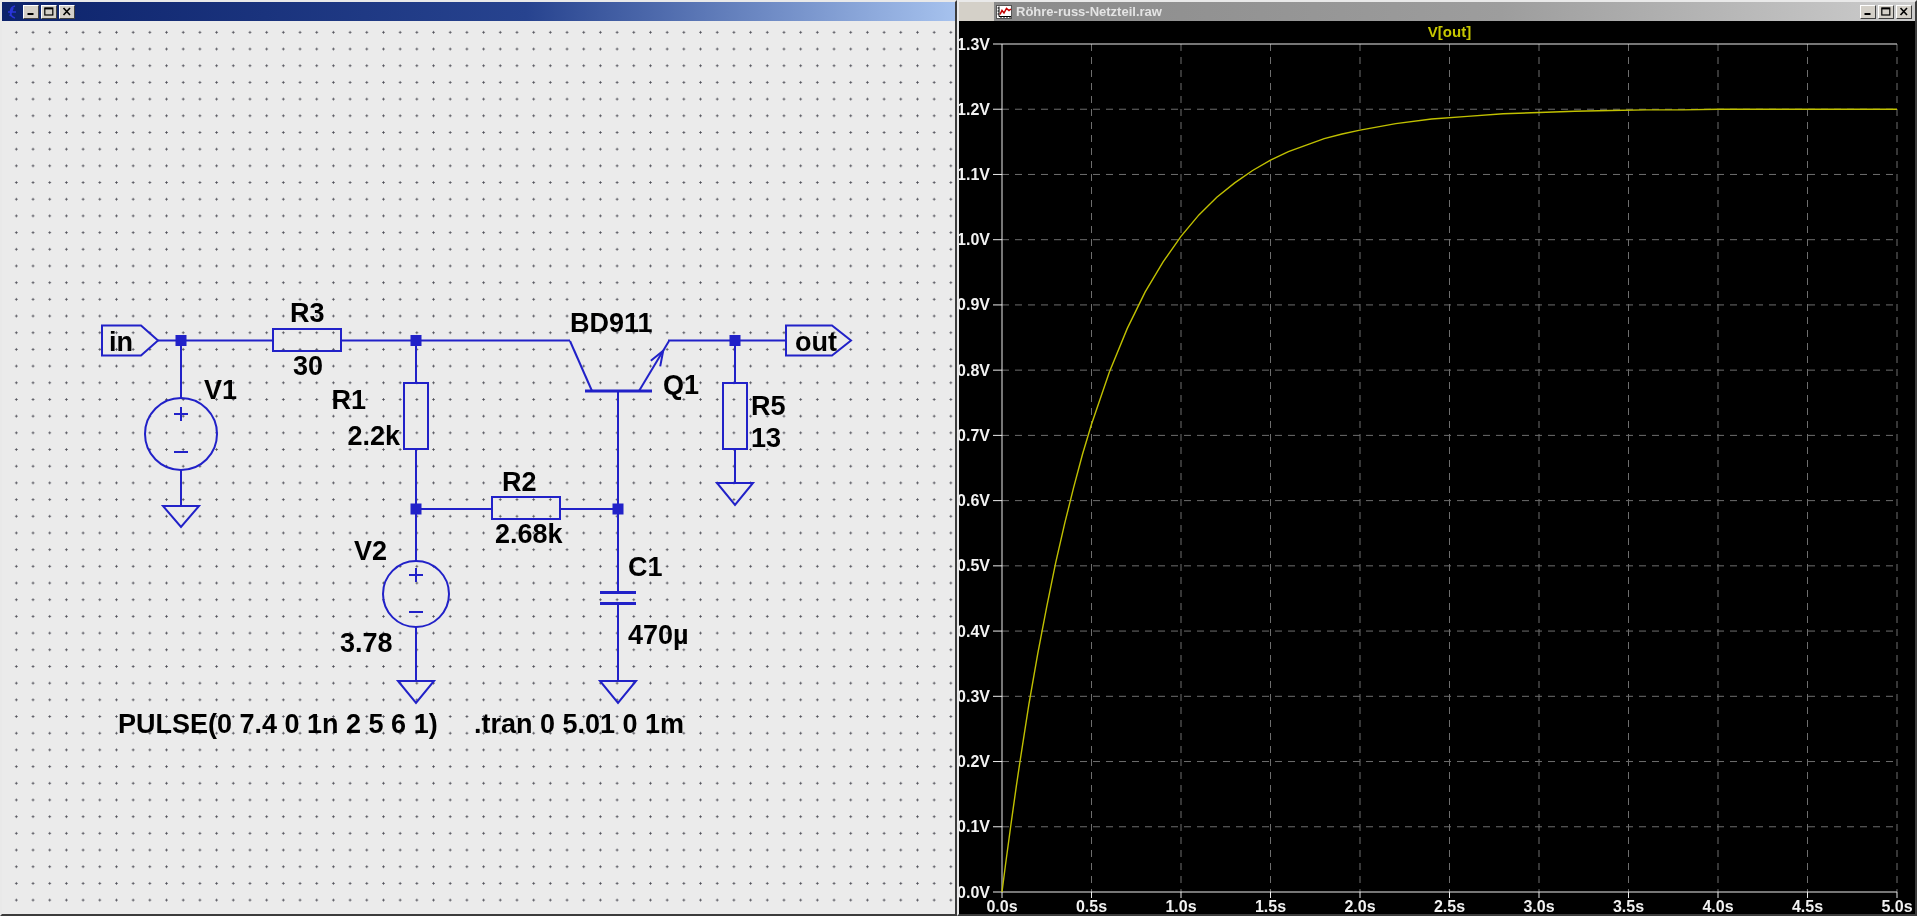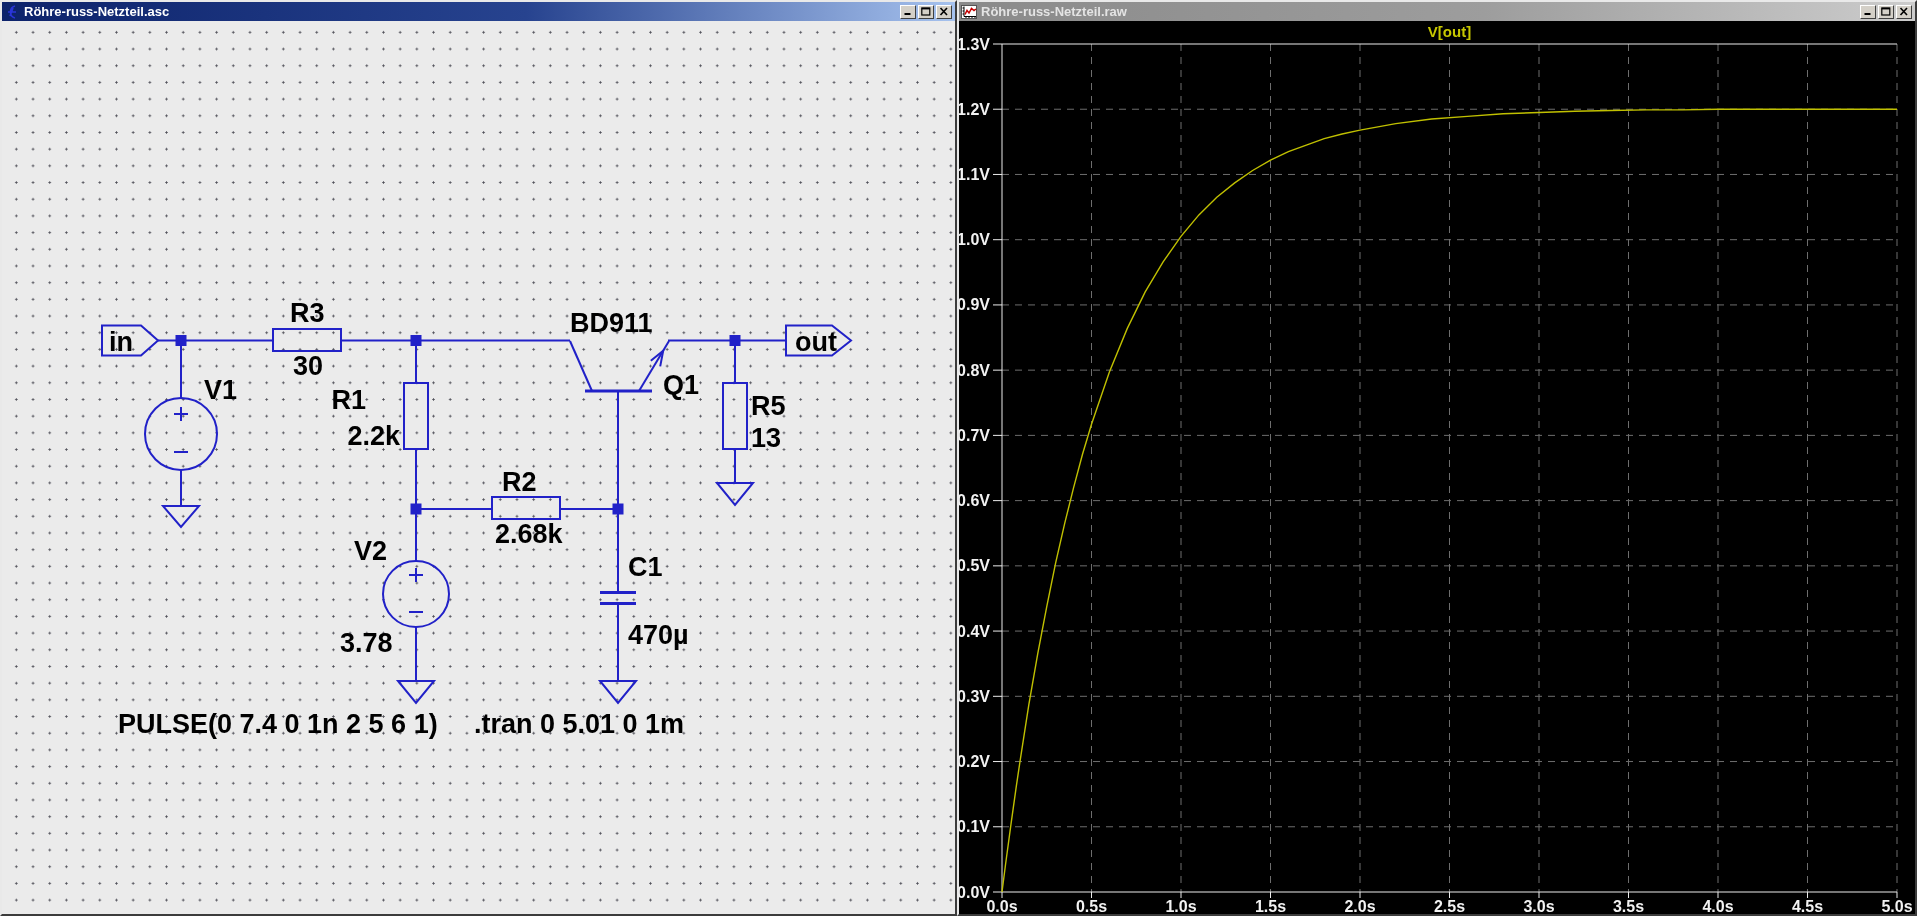--- a/index.html
+++ b/index.html
@@ -5,21 +5,21 @@
   html,body{margin:0;padding:0;background:#808080;}
   #stage{position:relative;width:1917px;height:916px;overflow:hidden;
          font-family:"Liberation Sans",sans-serif;background:#6e6e6e;}
   .window{position:absolute;box-sizing:border-box;background:#d4d0c8;
           border:2px solid;border-color:#e9e9e9 #3c3c3c #3c3c3c #e9e9e9;}
   #win-left{left:0;top:0;width:957px;height:916px;}
   #win-right{left:957px;top:0;width:960px;height:916px;}
   .titlebar{height:19px;display:flex;align-items:center;padding:0 2px;gap:3px;user-select:none;}
   .titlebar.active{background:linear-gradient(90deg,#0d236b 0%,#27438f 55%,#a6c2ee 100%);}
   .titlebar.active .title-text{color:#ffffff;}
-  .titlebar.inactive{background:linear-gradient(90deg,#8a8a8a 0%,#9d9d9d 55%,#cccccc 100%);}
+  .titlebar.inactive{background:linear-gradient(90deg,#8a8a8a 0%,#9d9d9d 55%,#cccccc 100%);margin-left:35px;}
   .titlebar.inactive .title-text{color:#e4e4e4;}
   .title-text{flex:1;font-size:13px;font-weight:bold;white-space:nowrap;overflow:hidden;padding-left:1px;}
   .tb-icon{width:16px;height:15px;display:flex;align-items:center;justify-content:center;}
   .win-buttons{display:flex;gap:2px;padding-right:1px;}
   .win-btn{width:16px;height:14px;background:#d4d0c8;border:1px solid;
            border-color:#ffffff #404040 #404040 #ffffff;
            display:flex;align-items:center;justify-content:center;box-sizing:border-box;}
   .canvas{position:relative;width:100%;height:calc(100% - 19px);}
   #schematic-canvas{background-color:#ebebeb;
       background-image:radial-gradient(circle,#4f4f58 0.9px,rgba(0,0,0,0) 1.25px);
@@ -37,21 +37,20 @@
 
 <div id="stage">
 
   <div class="window" id="win-left">
     <div class="titlebar active">
       <span class="tb-icon">
         <svg width="14" height="14" viewBox="0 0 14 14">
           <path d="M10,1 C4,2.5 4,11.5 10,13 M3,7 L11,7 M8,3 L5,11" stroke="#2a35d8" stroke-width="1.6" fill="none"></path>
         </svg>
       </span>
-      <span class="title-text">Röhre-russ-Netzteil.asc</span>
       <span class="win-buttons">
         <span class="win-btn">
           <svg width="10" height="9" viewBox="0 0 10 9">
               <line x1="1.5" y1="7" x2="7.5" y2="7" stroke="#000" stroke-width="2"></line>
             </svg>
         </span>
         <span class="win-btn">
           <svg width="10" height="9" viewBox="0 0 10 9">
               <rect x="0.8" y="1" width="8" height="7" fill="none" stroke="#000" stroke-width="1.2"></rect>
               <line x1="0.8" y1="1.6" x2="8.8" y2="1.6" stroke="#000" stroke-width="1.6"></line>

